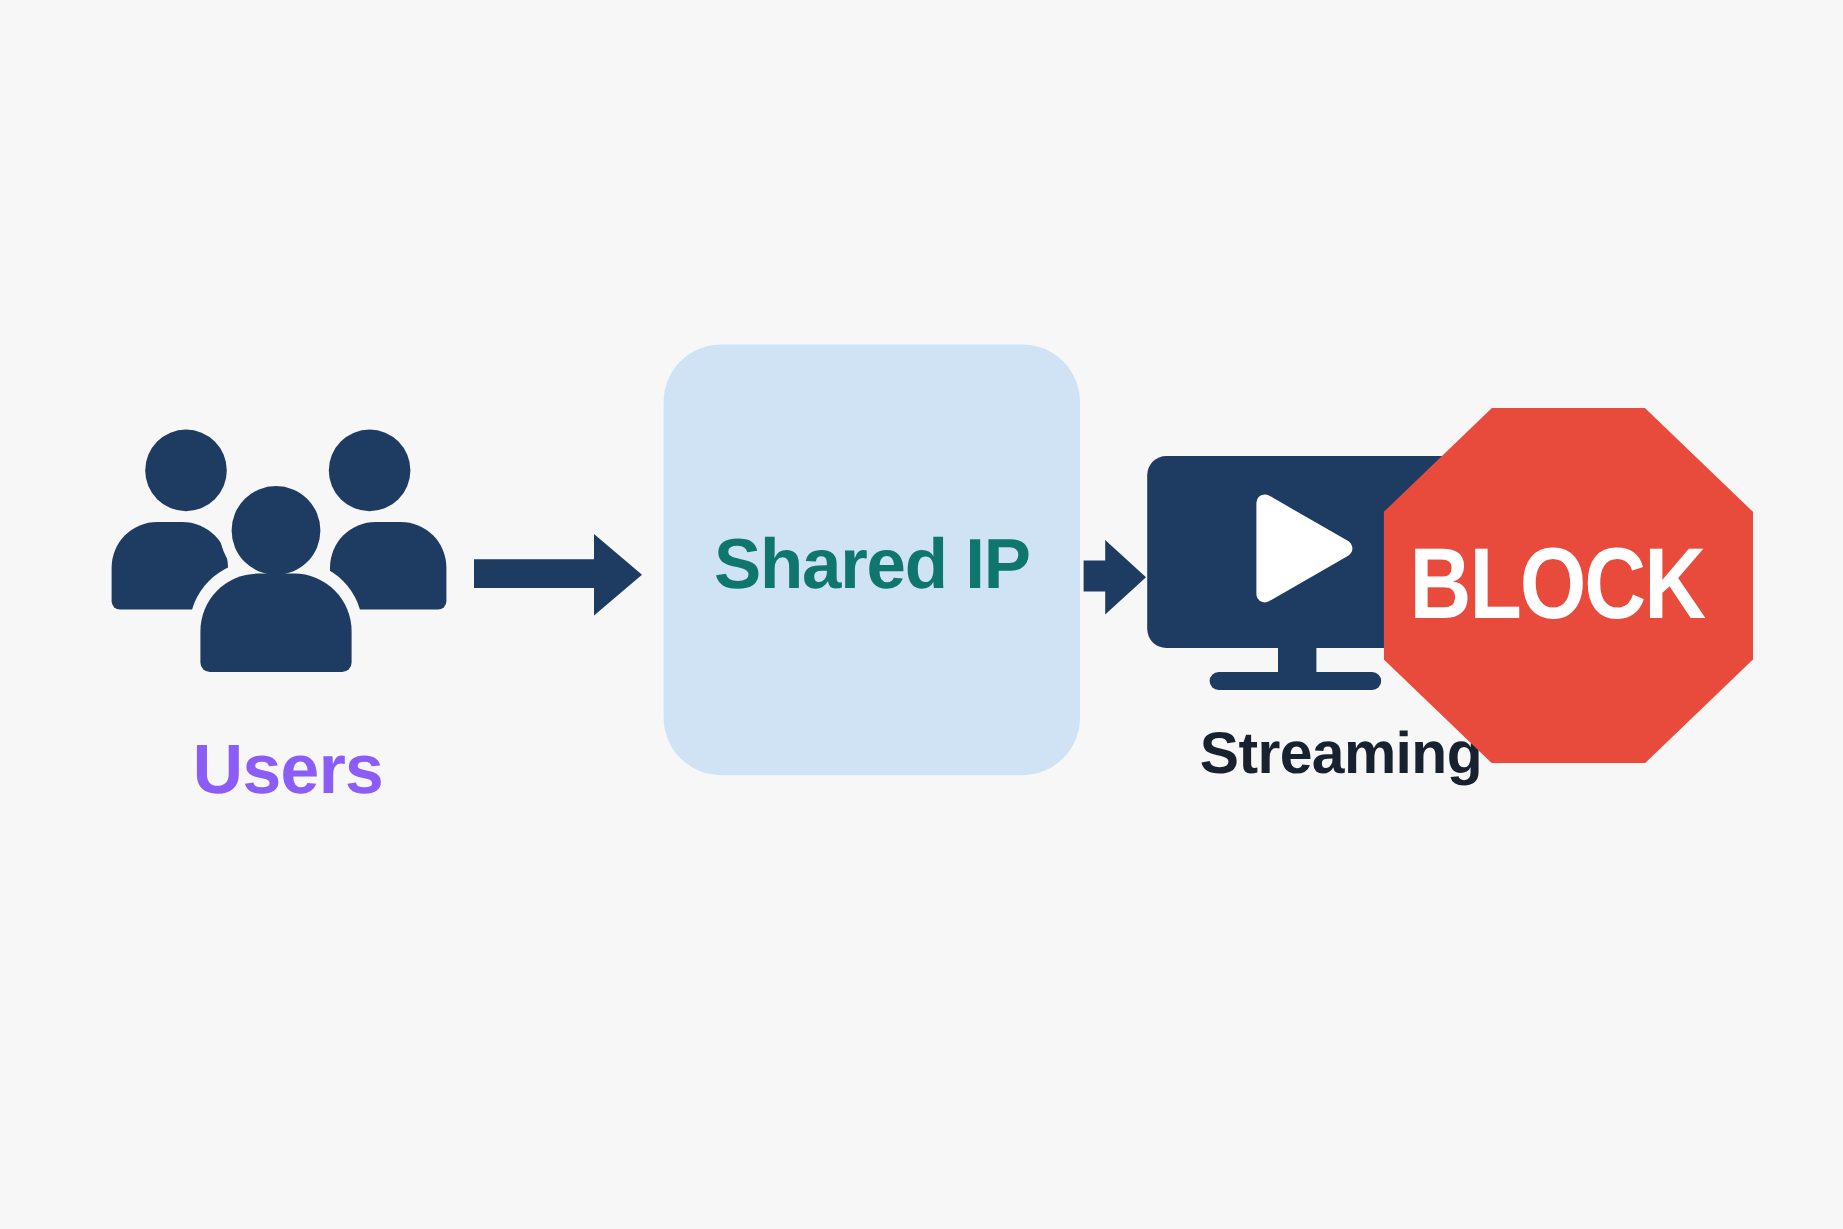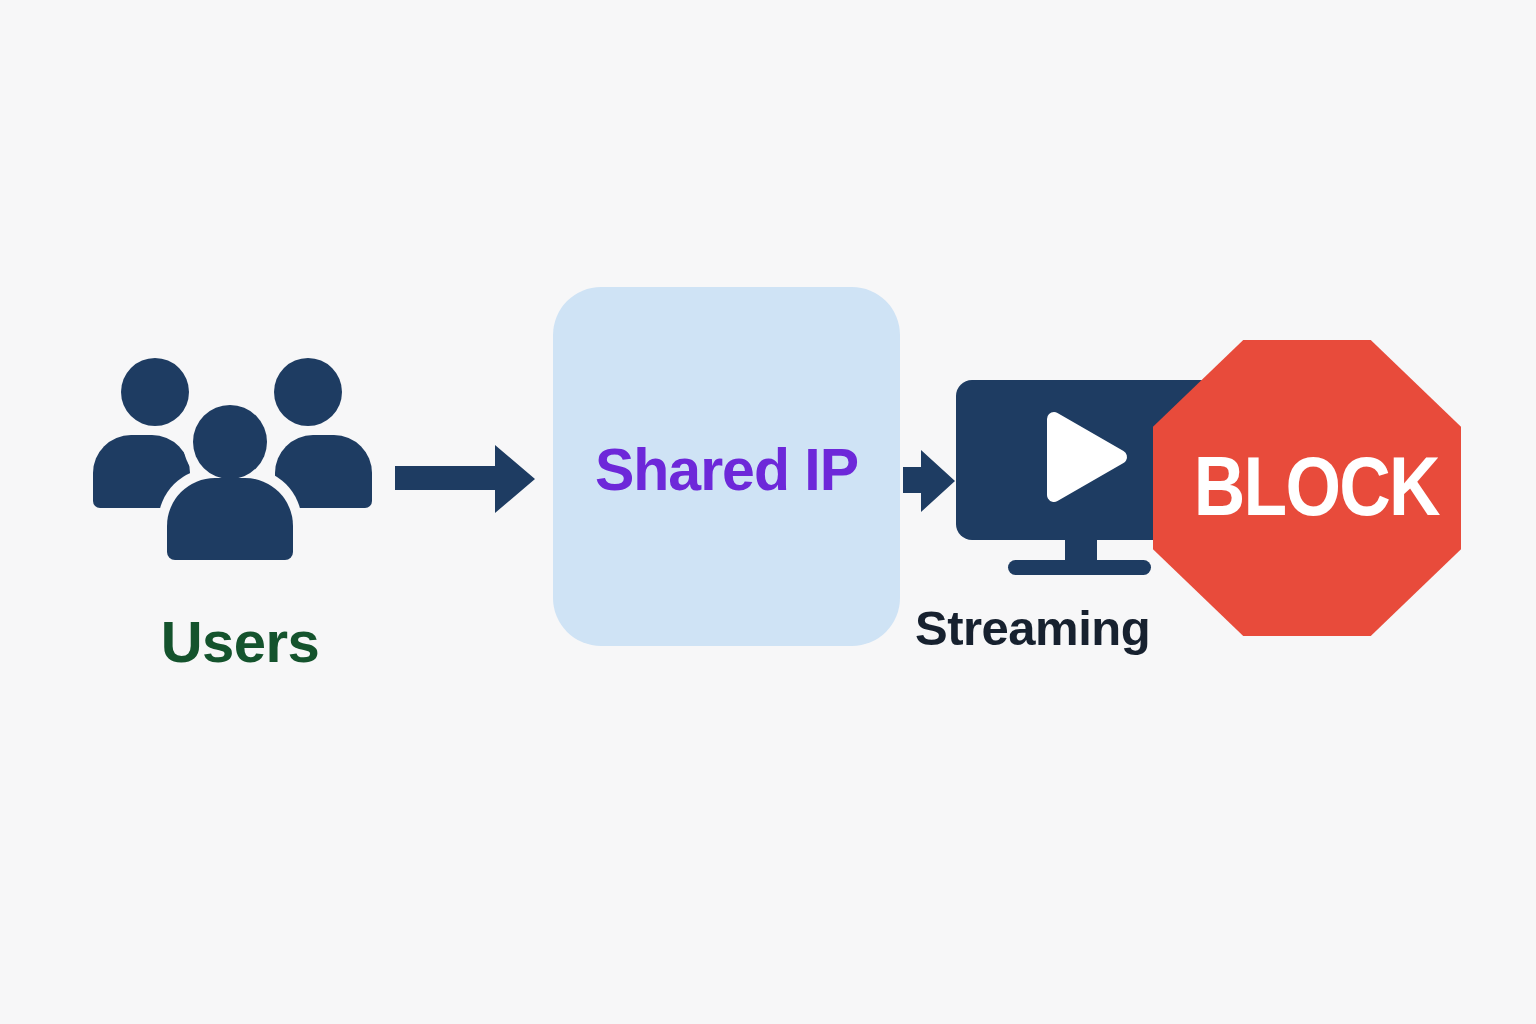--- a/index.html
+++ b/index.html
@@ -18,64 +18,64 @@
   .abs { position: absolute; }
 
   
   .users-icon { left: 90px; top: 352px; width: 285px; height: 215px; }
   .users-label {
     left: 80px; top: 608px; width: 320px;
     text-align: center;
     font-size: 58px;
     font-weight: bold;
     letter-spacing: -0.5px;
-    color: #14532d;
+    color: #8b5cf6;
   }
 
   
   .arrow-1 { left: 393px; top: 440px; width: 145px; height: 80px; }
   .arrow-2 { left: 901px; top: 444px; width: 56px; height: 70px; }
 
   
   .shared-ip-box {
     left: 553px; top: 287px; width: 347px; height: 359px;
     background: #cfe3f5;
     border-radius: 48px;
     display: flex;
     align-items: center;
     justify-content: center;
   }
   .shared-ip-label {
     font-size: 59px;
     font-weight: bold;
     letter-spacing: -1px;
-    color: #6d28d9;
+    color: #0f766e;
     margin-top: 6px;
   }
 
   
   .monitor-icon { left: 950px; top: 375px; width: 270px; height: 205px; }
   .streaming-label {
     left: 915px; top: 601px; width: 320px;
-    text-align: left;
+    text-align: right;
     font-size: 49px;
     font-weight: bold;
     letter-spacing: -0.5px;
     line-height: 1.13;
     color: #17212f;
   }
 
   
   .block-octagon {
     left: 1153px; top: 340px; width: 308px; height: 296px;
     background: #e84b3b;
     clip-path: polygon(29.3% 0, 70.7% 0, 100% 29.3%, 100% 70.7%, 70.7% 100%, 29.3% 100%, 0 70.7%, 0 29.3%);
     display: flex;
     align-items: center;
-    justify-content: flex-end;
+    justify-content: flex-start;
     z-index: 5;
   }
   .block-label {
     color: #ffffff;
     font-size: 84px;
     font-weight: bold;
     letter-spacing: -2px;
     transform: scaleX(0.85);
     margin-top: -4px;
   }

